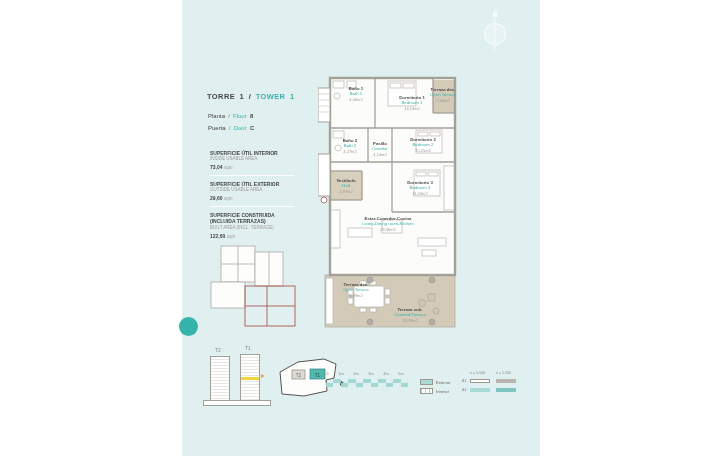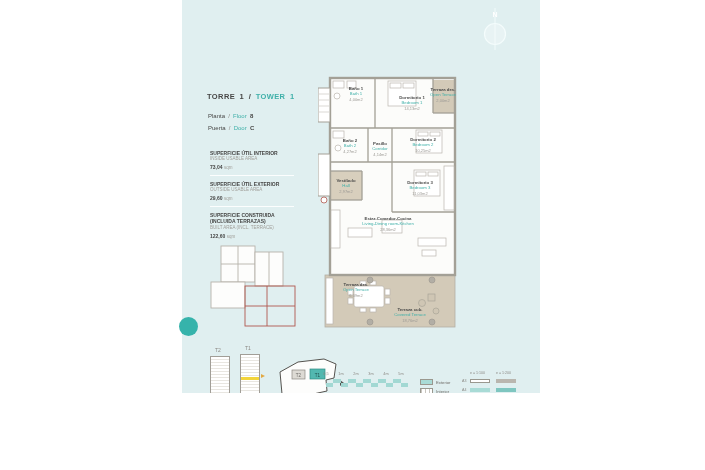--- a/index.html
+++ b/index.html
@@ -1,16 +1,16 @@
 <!DOCTYPE html>
 <html><head>
 <meta charset="utf-8">
 <style>
   html,body{margin:0;padding:0;background:#ffffff;font-family:"Liberation Sans",sans-serif;}
-  #page{position:relative;width:705px;height:393px;background:#ffffff;overflow:hidden;}
+  #page{position:relative;width:705px;height:456px;background:#ffffff;overflow:hidden;}
   .abs{position:absolute;}
   #panel{left:182px;top:0;width:358px;height:470px;background:#e0eff0;}
   
   #title{left:25px;top:92px;font-size:7.5px;font-weight:bold;letter-spacing:.4px;word-spacing:2px;color:#474746;white-space:nowrap;}
   #title .en{color:#3fb0a9;}
   .hrow{font-size:6px;color:#474746;white-space:nowrap;word-spacing:1.5px;}
   .hrow .en{color:#3fb0a9;}
   .hrow .sep{color:#8b8984;}
   .hrow .val{font-weight:bold;}
   

